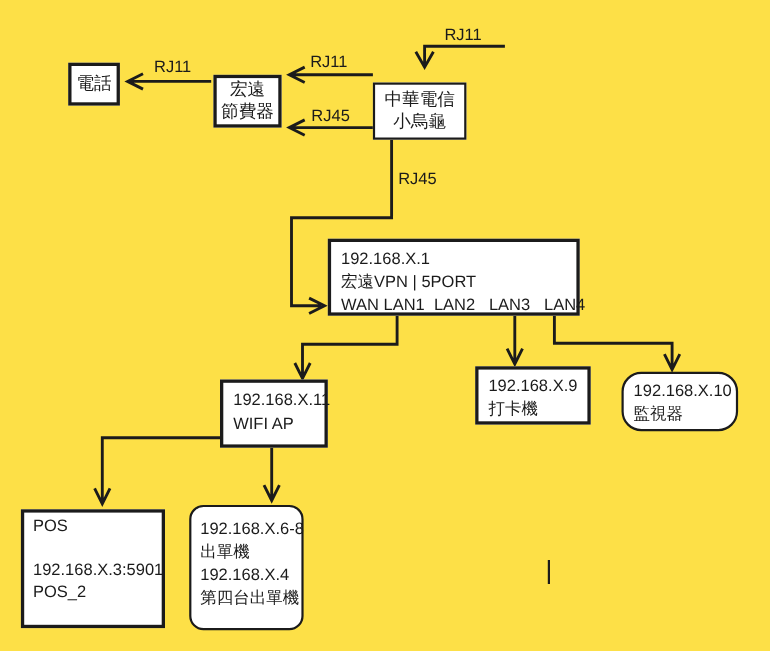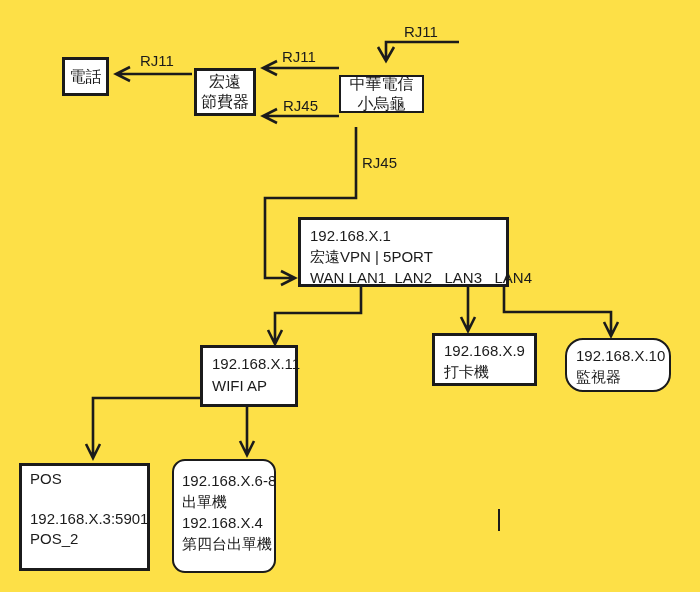--- a/index.html
+++ b/index.html
@@ -17,22 +17,22 @@
   .node.thin{border-width:2px;}
   .node.center{
     display:flex;flex-direction:column;align-items:center;justify-content:center;
     text-align:center;font-size:16px;line-height:21px;
   }
   .bl{white-space:pre;line-height:20px;}
   .edge-label{position:absolute;font-size:15px;line-height:16px;white-space:pre;}
 
   #node-phone  {left:62px; top:57px; width:47px; height:39px;}
   #node-saver  {left:194px;top:68px; width:62px; height:48px;}
-  #node-modem  {left:339px;top:75px; width:85px; height:38px;}
-  #node-router {left:298px;top:217px;width:211px;height:70px;padding:5px 0 0 9px;}
+  #node-modem  {left:339px;top:75px; width:85px; height:52px;}
+  #node-router {left:298px;top:217px;width:229px;height:70px;padding:5px 0 0 9px;}
   #node-router .bl{line-height:21px;}
   #node-wifi   {left:200px;top:345px;width:98px; height:62px;padding:5px 0 0 9px;}
   #node-wifi .bl{line-height:22px;}
   #node-punch  {left:432px;top:333px;width:105px;height:53px;padding:4px 0 0 9px;}
   #node-punch .bl{line-height:21px;}
   #node-camera {left:565px;top:338px;width:106px;height:54px;padding:5px 0 0 9px;border-radius:18px;}
   #node-camera .bl{line-height:21px;}
   #node-pos    {left:19px; top:463px;width:131px;height:108px;padding:3px 0 0 8px;}
   #node-pos .bl{min-height:20px;}
   #node-printer{left:172px;top:459px;width:104px;height:114px;padding:9px 0 0 8px;border-radius:13px;}

